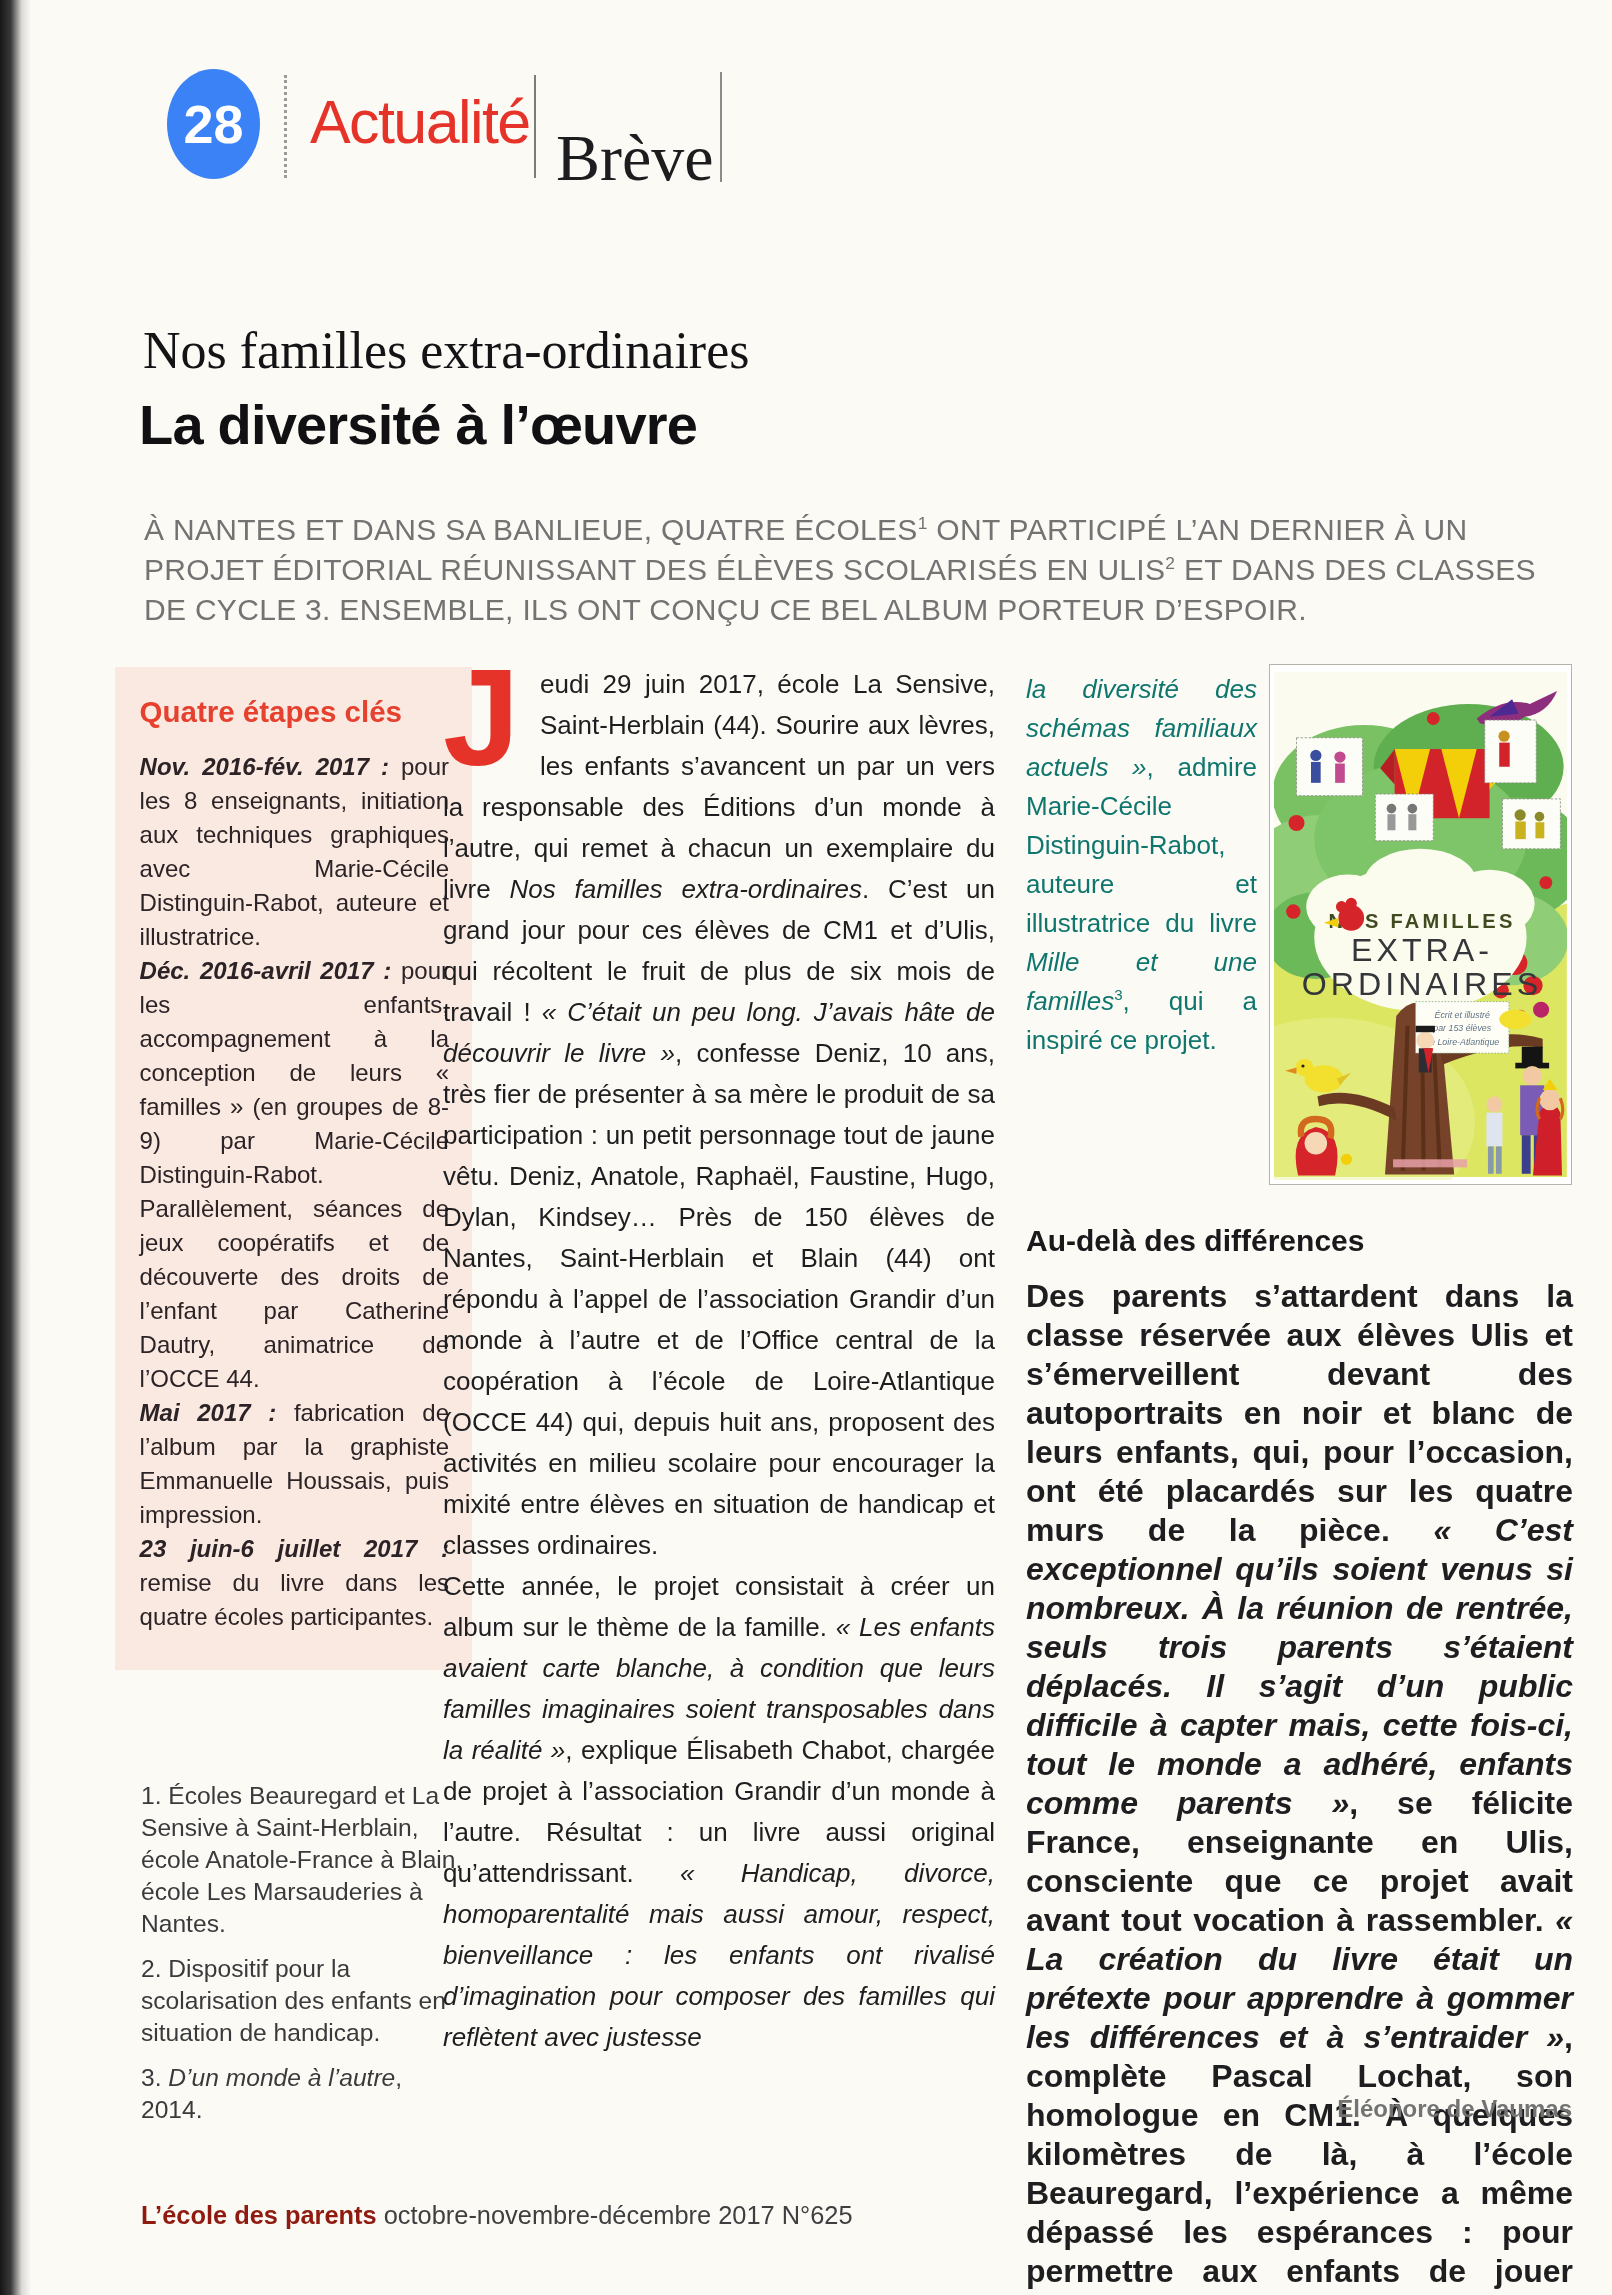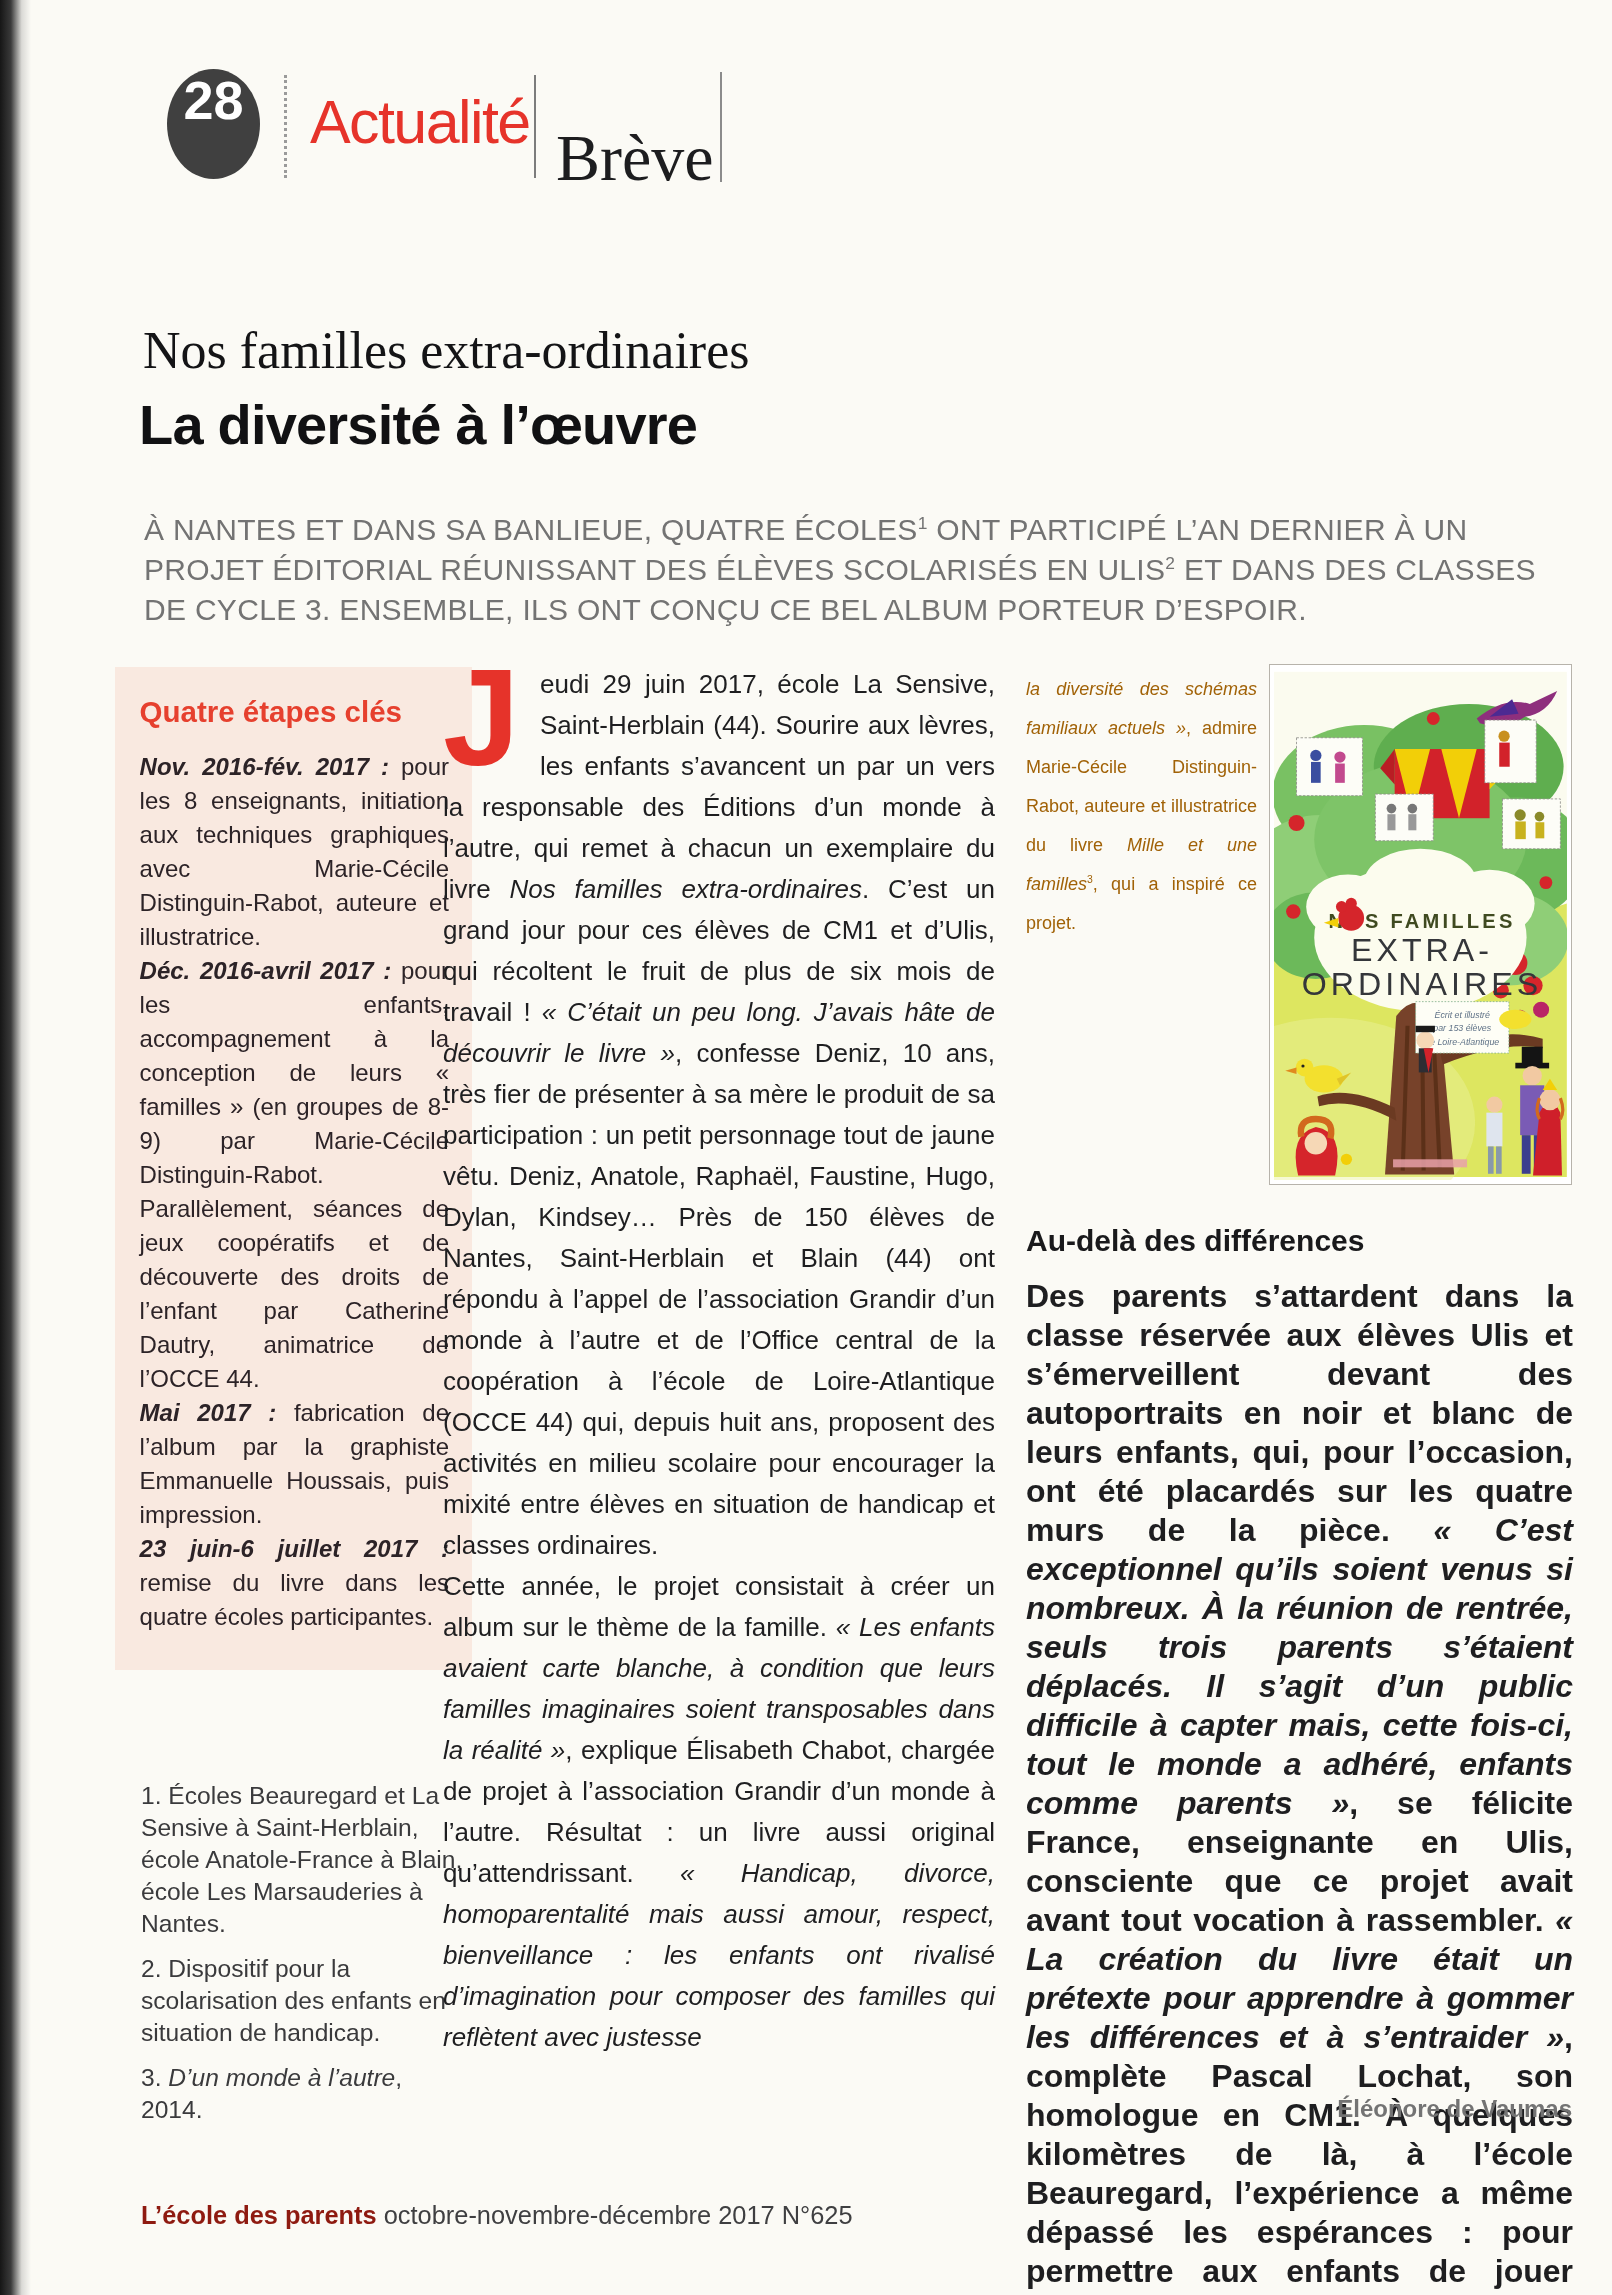--- a/index.html
+++ b/index.html
@@ -10,22 +10,22 @@
   }
   .it{font-style:italic;}
   sup{font-size:58%; line-height:0;}
 
   
   .scan-edge{position:absolute;left:0;top:0;width:31px;height:100%;
     background:linear-gradient(to right,#161616 0%,#3a3a3a 35%,rgba(120,120,120,.25) 70%,rgba(0,0,0,0) 100%);}
 
   
   .badge{position:absolute;left:167px;top:69px;width:93px;height:110px;border-radius:50%;
-    background:#404040;color:#fff;font-size:54px;font-weight:bold;
-    display:flex;justify-content:center;}
+    background:#3b82f6;color:#fff;font-size:54px;font-weight:bold;
+    display:flex;align-items:center;justify-content:center;}
   .vline-dotted{position:absolute;left:284px;top:75px;height:103px;border-left:3.3px dotted #9a9a9a;}
   .section-label{position:absolute;left:310px;top:87px;font-size:61px;font-weight:normal;color:#e6332a;letter-spacing:-1.6px;}
   .vline1{position:absolute;left:534px;top:75px;height:103px;border-left:2.5px solid #7c7c7c;}
   .rubric{position:absolute;left:556px;top:80px;font-family:"Liberation Serif",serif;font-size:66px;color:#1d1d1f;margin-top:40px;}
   .vline2{position:absolute;left:720px;top:72px;height:110px;border-left:2.5px solid #8b8b8b;}
 
   
   .kicker{position:absolute;left:143px;top:321px;font-family:"Liberation Serif",serif;font-size:52px;color:#141416;}
   .main-title{position:absolute;left:139px;top:392px;font-size:56px;font-weight:bold;letter-spacing:-0.8px;color:#111113;}
   .standfirst{position:absolute;left:144px;top:510px;width:1426px;
@@ -44,21 +44,21 @@
 
   
   .col-mid{position:absolute;left:443px;top:664px;width:552px;
     font-size:26px;line-height:41px;text-align:justify;color:#1e1e20;hyphens:auto;}
   .dropcap{float:left;color:#e6332a;font-weight:bold;font-size:138px;line-height:107px;
     width:97px;height:121px;}
   .col-mid p{margin:0;}
 
   
   .col-right-top{position:absolute;left:1026px;top:670px;width:231px;
-    font-size:18px;line-height:39px;text-align:justify;color:#a16207;hyphens:auto;}
+    font-size:26px;line-height:39px;text-align:justify;color:#0f766e;hyphens:auto;}
   .book{position:absolute;left:1269px;top:664px;width:303px;height:521px;background:#fff;
     border:1.6px solid #b7b3ab;box-sizing:border-box;padding:4.1px;}
   .book svg{width:100%;height:100%;display:block;}
   .subhead{position:absolute;left:1026px;top:1224px;font-size:30px;font-weight:bold;color:#19191b;}
   .col-right{position:absolute;left:1026px;top:1277px;width:547px;
     font-size:32px;line-height:39px;text-align:justify;color:#1e1e20;hyphens:auto;font-weight:bold;}
   .author{position:absolute;left:1188px;top:2095px;width:384px;text-align:right;
     font-size:24px;font-weight:bold;color:#737373;}
 
   

